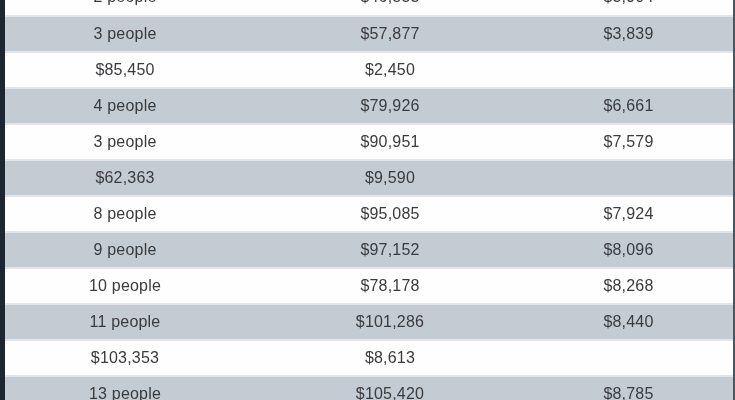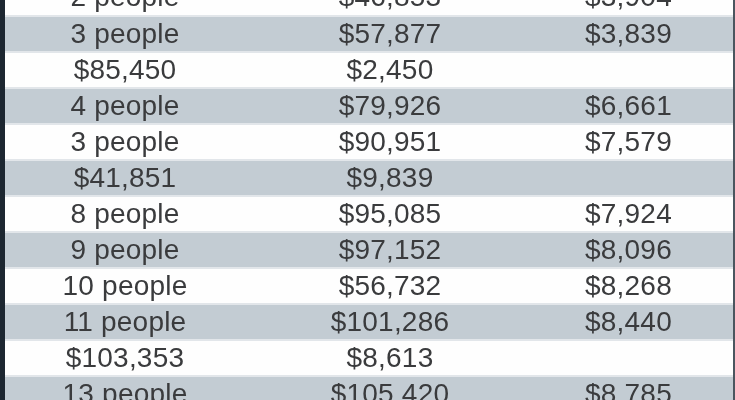--- a/index.html
+++ b/index.html
@@ -31,21 +31,21 @@
     display: grid;
     grid-template-columns: 250px 280px 197px 1fr;
     align-items: center;
     background: var(--row-white);
     border-top: 2px solid var(--sep);
   }
   .row:first-child { border-top: none; }
   .row:nth-child(even) { background: var(--band); }
   .cell {
     text-align: center;
-    font-size: 28px;
+    font-size: 16px;
     letter-spacing: 0.2px;
     color: var(--text);
     white-space: nowrap;
   }
   .edge-left {
     position: absolute;
     left: 0; top: 0; bottom: 0;
     width: 5px;
     background: var(--left-edge);
     z-index: 2;
@@ -86,39 +86,39 @@
     <div class="cell">$6,661</div>
   </div>
 
   <div class="row">
     <div class="cell">3 people</div>
     <div class="cell">$90,951</div>
     <div class="cell">$7,579</div>
   </div>
 
   <div class="row">
-    <div class="cell">$41,851</div>
-    <div class="cell">$9,839</div>
+    <div class="cell">$62,363</div>
+    <div class="cell">$9,590</div>
   </div>
 
   <div class="row">
     <div class="cell">8 people</div>
     <div class="cell">$95,085</div>
     <div class="cell">$7,924</div>
   </div>
 
   <div class="row">
     <div class="cell">9 people</div>
     <div class="cell">$97,152</div>
     <div class="cell">$8,096</div>
   </div>
 
   <div class="row">
     <div class="cell">10 people</div>
-    <div class="cell">$56,732</div>
+    <div class="cell">$78,178</div>
     <div class="cell">$8,268</div>
   </div>
 
   <div class="row">
     <div class="cell">11 people</div>
     <div class="cell">$101,286</div>
     <div class="cell">$8,440</div>
   </div>
 
   <div class="row">

